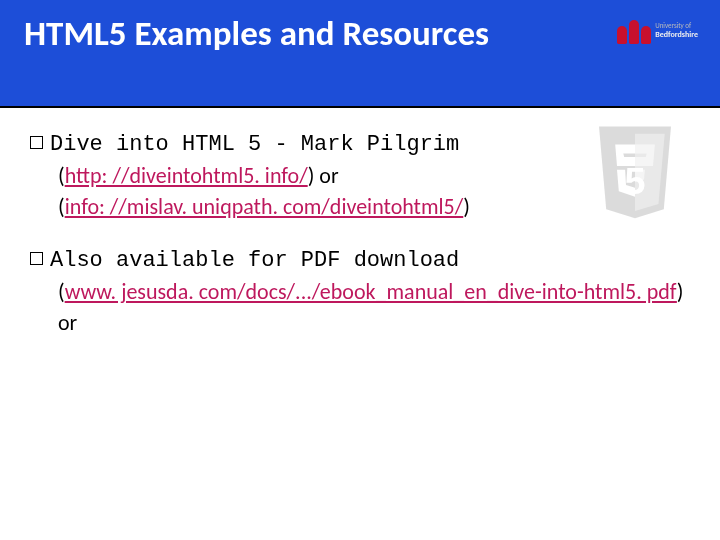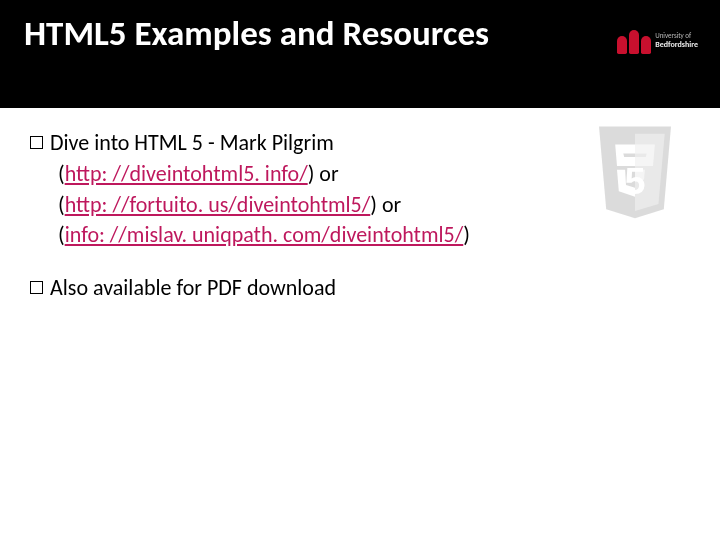--- a/index.html
+++ b/index.html
@@ -5,37 +5,37 @@
   * { margin: 0; padding: 0; box-sizing: border-box; }
   body {
     width: 720px;
     height: 540px;
     background: #ffffff;
     font-family: "Segoe UI", "Calibri", Arial, sans-serif;
     overflow: hidden;
     position: relative;
   }
   .header {
-    background: #000000;
+    background: #1d4ed8;
     color: #ffffff;
     padding: 12px 24px 16px 24px;
     position: relative;
     min-height: 108px;
     border-bottom: 2px solid #000;
   }
   .title {
     font-size: 35px;
     font-weight: 700;
     line-height: 1.25;
     max-width: 520px;
   }
   .uni-logo {
     position: absolute;
     right: 22px;
-    top: 30px;
+    top: 20px;
     display: flex;
     align-items: flex-start;
     gap: 4px;
   }
   .uni-mark {
     display: flex;
     gap: 2px;
     align-items: flex-end;
   }
   .uni-mark .petal {
@@ -58,20 +58,21 @@
     position: relative;
   }
   .bullet-item {
     margin-bottom: 22px;
     font-size: 22px;
     line-height: 1.4;
     color: #000000;
   }
   .bullet-lead {
     display: inline;
+    font-family: Liberation Mono, monospace;
   }
   .bullet-box {
     display: inline-block;
     width: 13px;
     height: 13px;
     border: 1.6px solid #000;
     margin-right: 7px;
     vertical-align: 1px;
   }
   .indent {
@@ -138,24 +139,24 @@
 </div>
 
 <div class="content">
 
   <div class="bullet-item">
     <span class="bullet-box"></span><span class="bullet-lead">Dive into HTML 5 - Mark Pilgrim</span>
     <span class="indent">
       <span>(</span><span class="slide-link">http: //diveintohtml5. info/</span><span>) or</span>
     </span>
     <span class="indent">
-      <span>(</span><span class="slide-link">http: //fortuito. us/diveintohtml5/</span><span>)  or</span>
-    </span>
-    <span class="indent">
       <span>(</span><span class="slide-link">info: //mislav. uniqpath. com/diveintohtml5/</span><span>)</span>
     </span>
   </div>
 
   <div class="bullet-item">
     <span class="bullet-box"></span><span class="bullet-lead">Also available for PDF download</span>
+    <span class="indent">
+      <span>(</span><span class="slide-link">www. jesusda. com/docs/.../ebook_manual_en_dive-into-html5. pdf</span><span>) or</span>
+    </span>
   </div>
 
 </div>
 
 </body></html>

